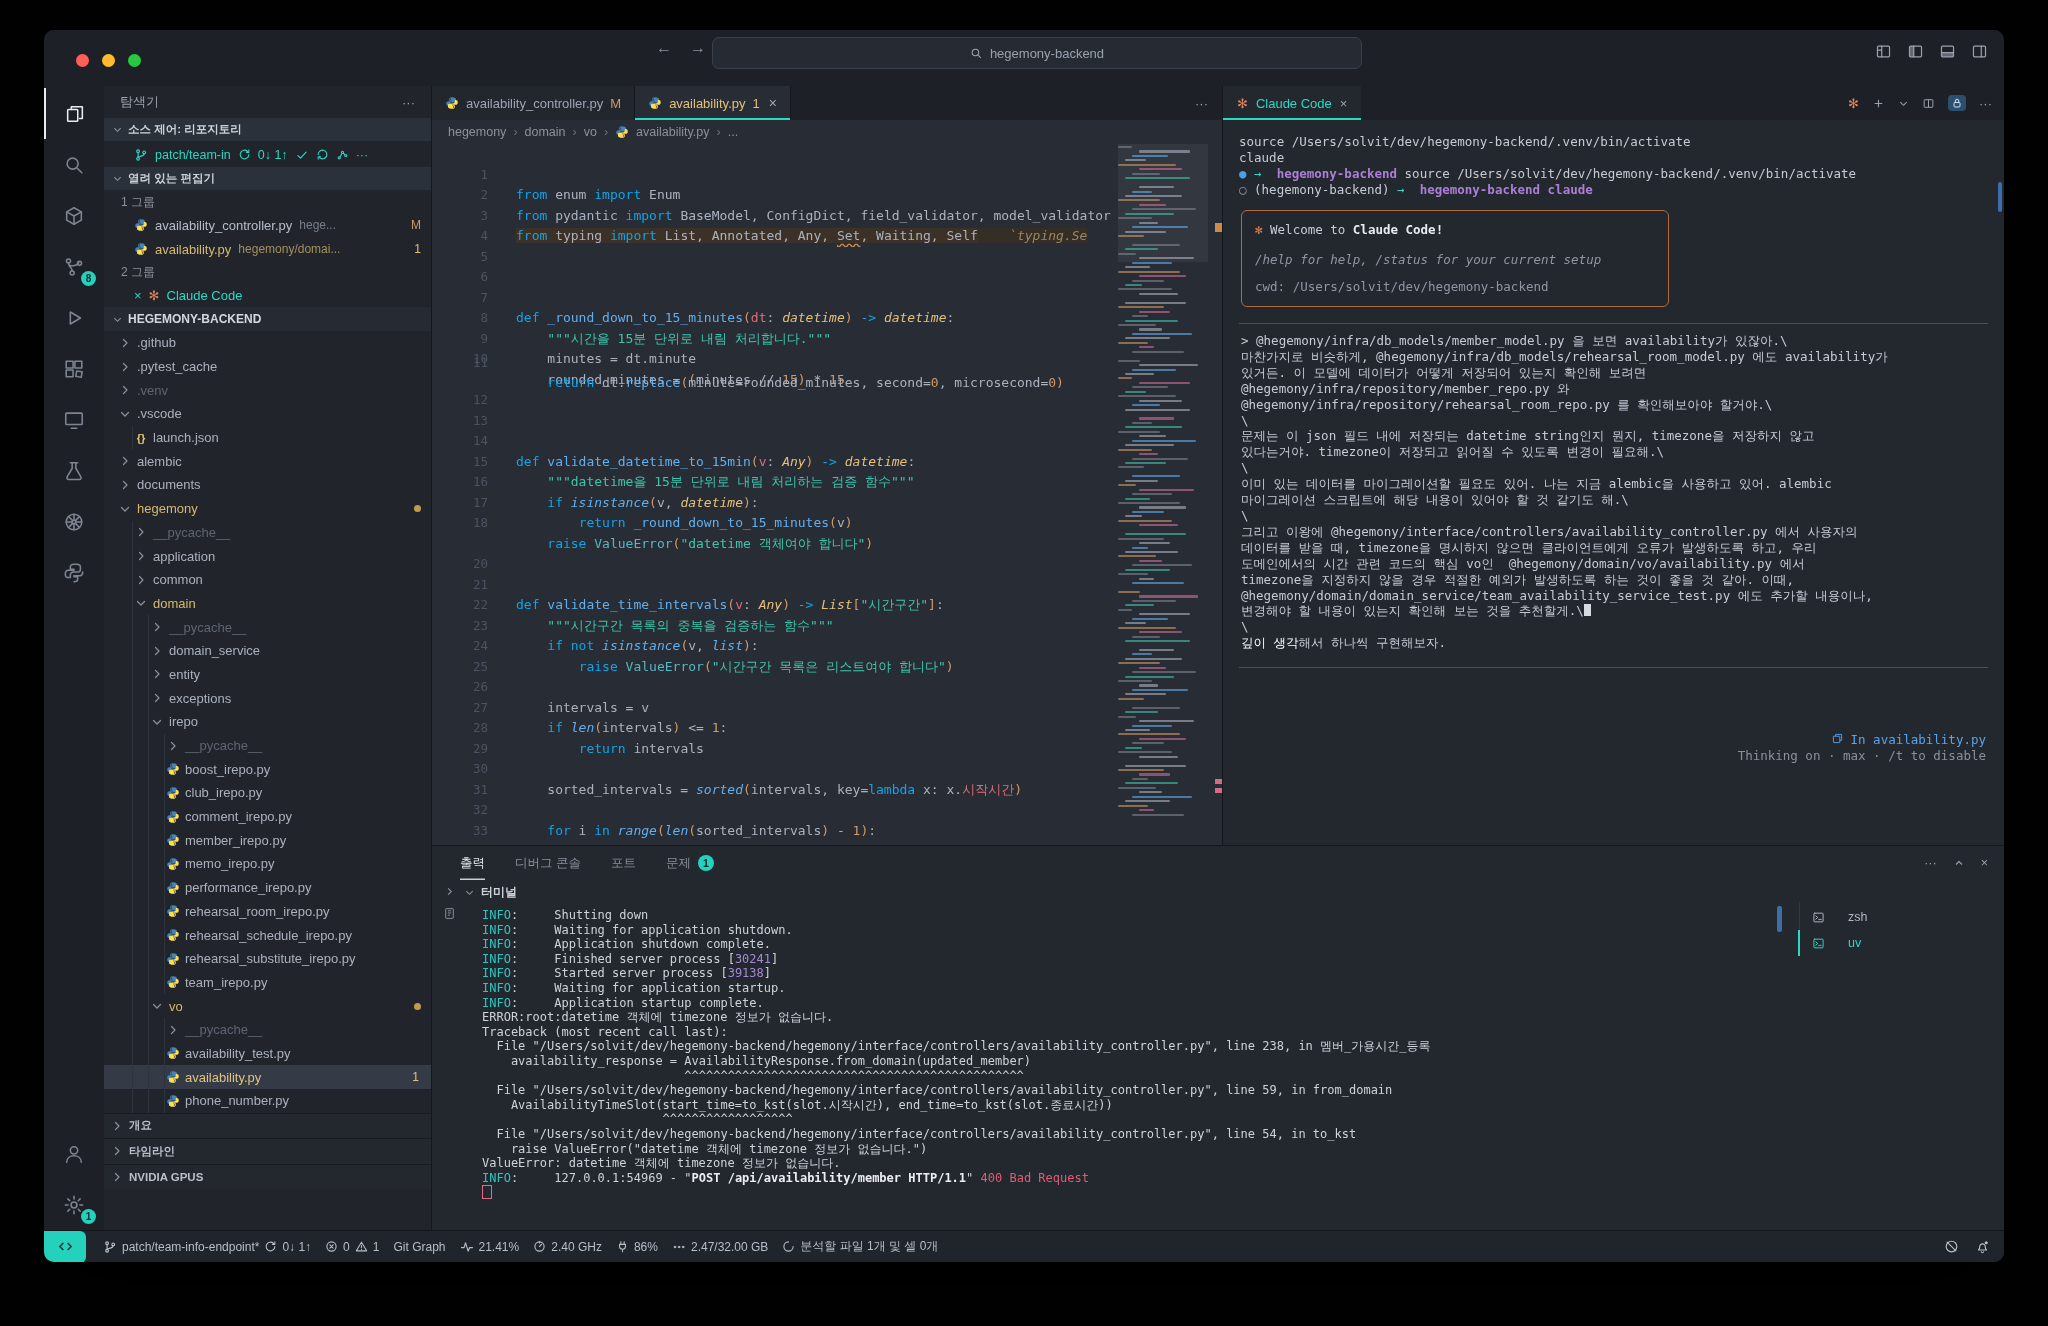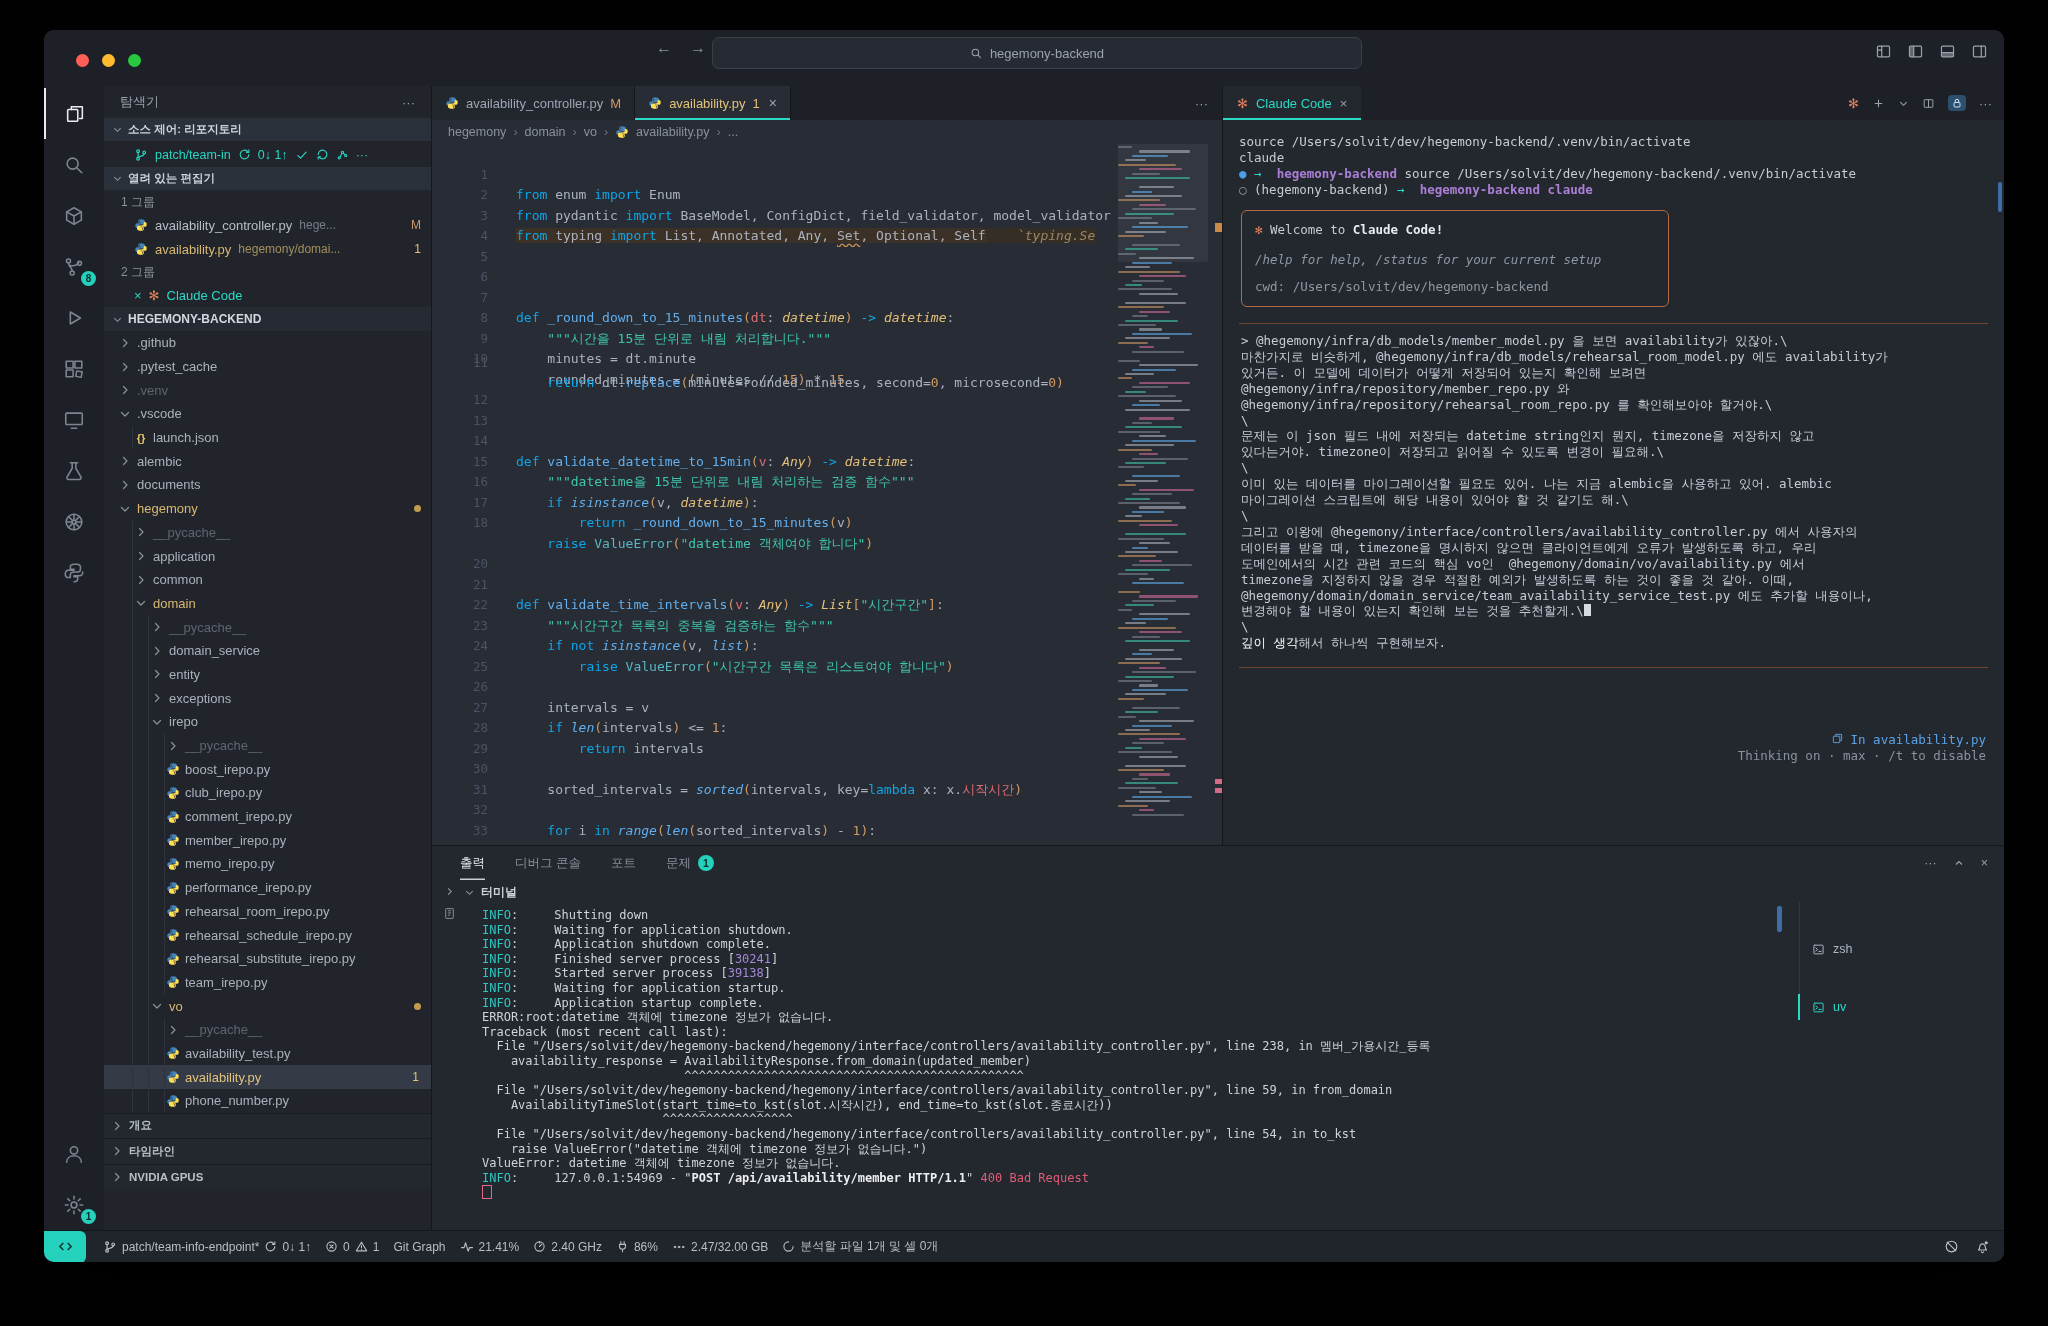--- a/index.html
+++ b/index.html
@@ -108,21 +108,21 @@
   .bp-tab span.t{display:flex;align-items:center;height:100%;}
   .bp-tab.active span.t{color:#e4e8ee;box-shadow:inset 0 -1.5px 0 #c9ced6;}
   .bp-badge{background:#23d1bd;color:#0c2b28;border-radius:9px;min-width:16px;height:16px;line-height:16px;text-align:center;font-size:10.5px;font-weight:bold;}
   .bp-acts{position:absolute;right:16px;display:flex;gap:16px;color:#9aa2af;}
   .term-rail{position:absolute;left:8px;top:40px;color:#8a919d;display:flex;flex-direction:column;gap:10px;align-items:center;width:18px;}
   .term-head{position:absolute;left:30px;top:38px;display:flex;align-items:center;gap:5px;color:#ced3da;font-size:12px;font-weight:bold;}
   .term-body{position:absolute;left:50px;top:62px;right:216px;bottom:2px;font-family:"DejaVu Sans Mono",monospace;font-size:12px;line-height:14.6px;color:#ced3da;white-space:pre;overflow:hidden;}
   .t-ti{color:#2bc6c0}.t-tn{color:#a689d8}.t-tb{font-weight:bold;color:#eceef2}.t-te{color:#e05c76}
   .tcursor{display:inline-block;width:8px;height:12px;border:1px solid #e06c85;vertical-align:-2px;}
   .shell-list{position:absolute;right:4px;top:56px;width:200px;border-left:1px solid #32383f;padding-top:2px;}
-  .shell-row{height:26px;display:flex;gap:8px;align-items:center;padding-left:12px;color:#aeb6c2;border-left:2px solid transparent;margin-left:-2px;font-size:12.5px;margin-top:32px;}
+  .shell-row{height:26px;display:flex;gap:23px;align-items:center;padding-left:12px;color:#aeb6c2;border-left:2px solid transparent;margin-left:-2px;font-size:12.5px;}
   .shell-row.active{color:#2bd9c7;border-left:2px solid #2bd9c7;}
   .term-scroll{position:absolute;right:222px;top:60px;width:5px;height:26px;background:#3e6ea8;border-radius:2px;}
 
   
   .statusbar{position:absolute;left:0;right:0;bottom:0;height:32px;background:#20242b;border-top:1px solid #14171c;display:flex;align-items:center;color:#b8bfc9;font-size:12px;padding:0 8px;box-sizing:border-box;}
   .remote{background:#23d1bd;color:#0e332e;height:32px;width:42px;border-radius:0 6px 6px 0;display:flex;align-items:center;justify-content:center;margin:0 10px 0 -8px;}
   .sb-item{display:flex;align-items:center;gap:5px;padding:0 7px;height:100%;white-space:nowrap;}
   .sb-right{margin-left:auto;display:flex;align-items:center;gap:4px;}
 </style>
 </head>
@@ -772,21 +772,21 @@
           <div class="code-line" style="top:0px">
      <span class="gutter">1</span>
      <span class="ltext"><span class="inner"><span class="tk-k">from</span><span class=""> enum </span><span class="tk-k">import</span><span class=""> Enum</span></span></span>
    </div>
           <div class="code-line" style="top:20.5px">
      <span class="gutter">2</span>
      <span class="ltext"><span class="inner"><span class="tk-k">from</span><span class=""> pydantic </span><span class="tk-k">import</span><span class=""> BaseModel, ConfigDict, field_validator, model_validator</span></span></span>
    </div>
           <div class="code-line hl" style="top:41px">
      <span class="gutter">3</span>
-     <span class="ltext"><span class="inner"><span class="tk-k">from</span><span class=""> typing </span><span class="tk-k">import</span><span class=""> List, Annotated, Any, </span><span class="tk-u">Set</span><span class="">, Optional, Self</span><span class="tk-g">    `typing.Se</span></span></span>
+     <span class="ltext"><span class="inner"><span class="tk-k">from</span><span class=""> typing </span><span class="tk-k">import</span><span class=""> List, Annotated, Any, </span><span class="tk-u">Set</span><span class="">, Waiting, Self</span><span class="tk-g">    `typing.Se</span></span></span>
    </div>
           <div class="code-line" style="top:61.5px">
      <span class="gutter">4</span>
    </div>
           <div class="code-line" style="top:82px">
      <span class="gutter">5</span>
      <span class="ltext"><span class="inner"></span></span>
    </div>
           <div class="code-line" style="top:102.5px">
      <span class="gutter">6</span>

